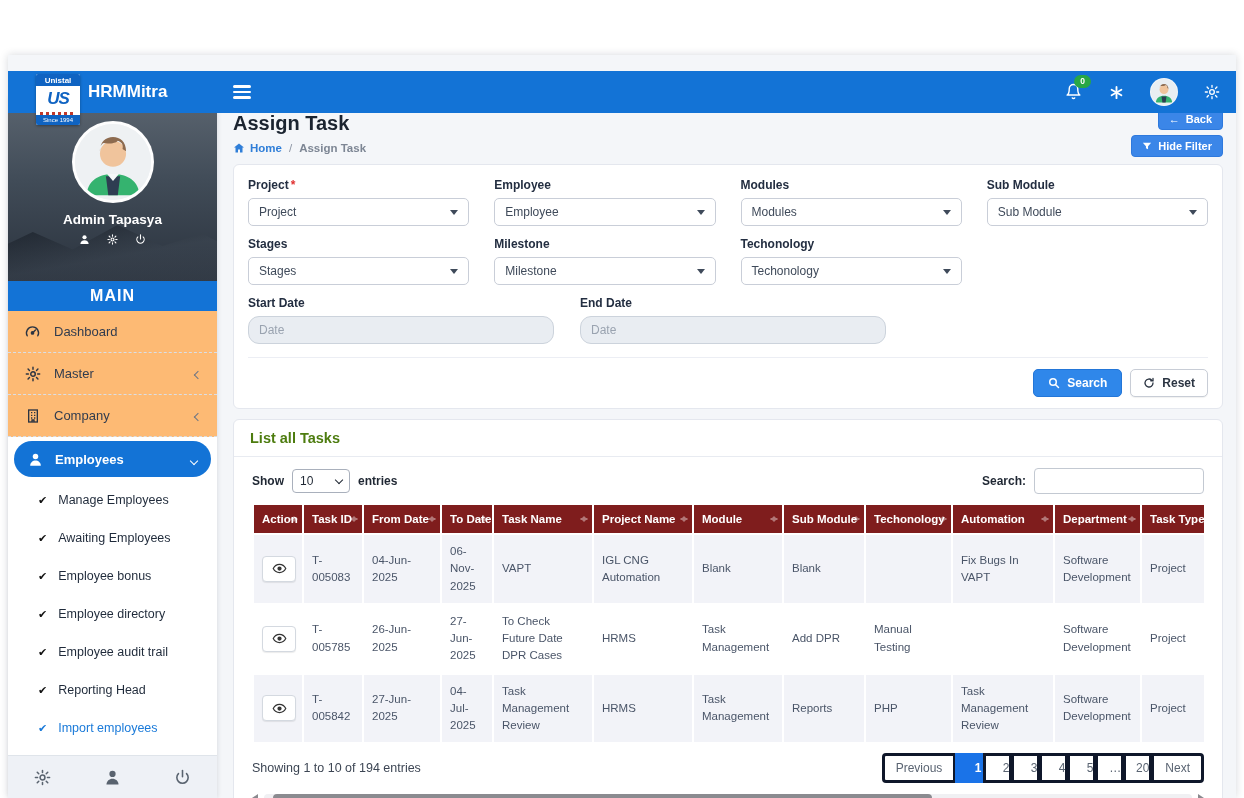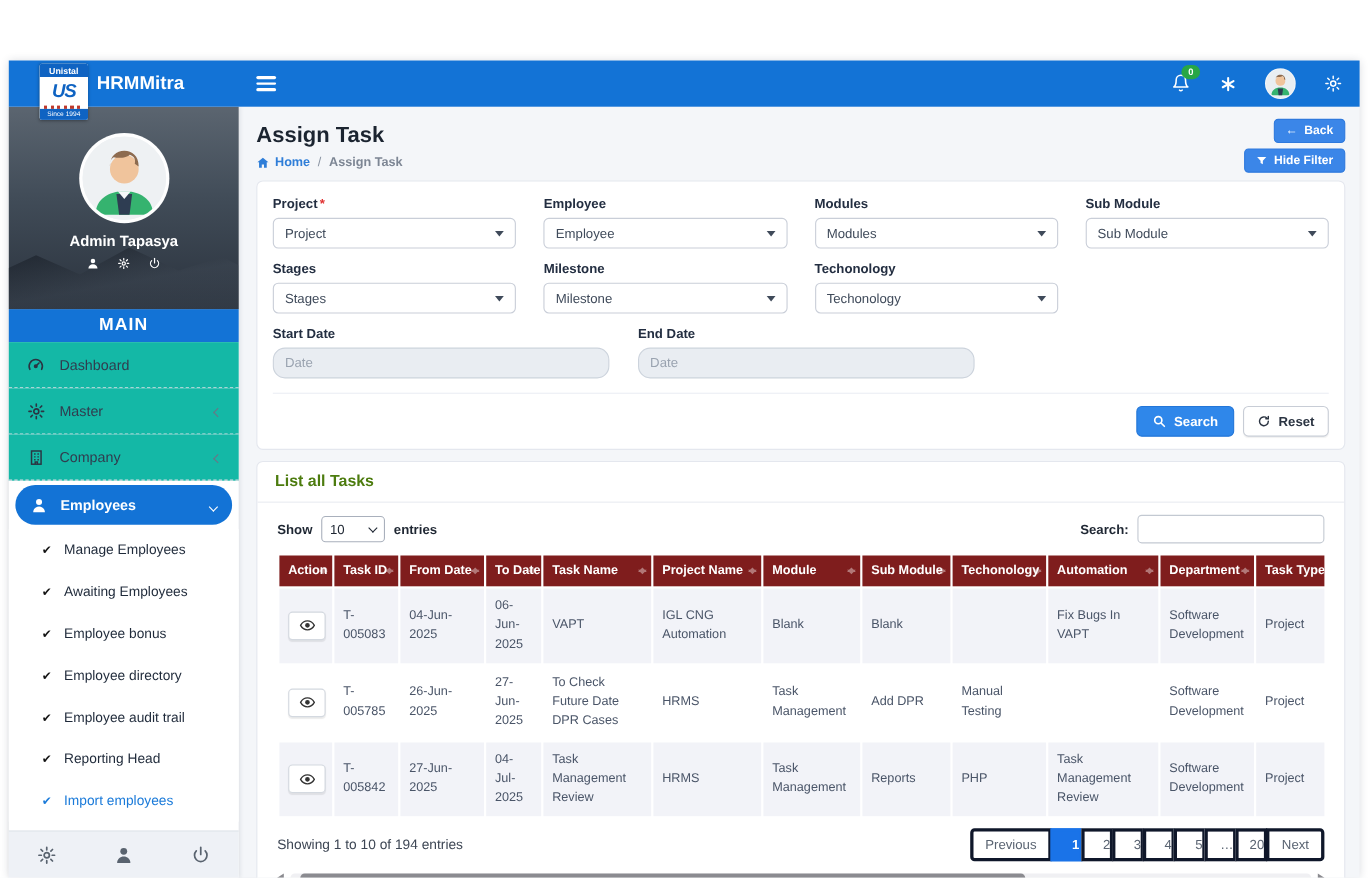--- a/index.html
+++ b/index.html
@@ -9,21 +9,21 @@
     font-family:"Liberation Sans", sans-serif;
     position:relative;
     overflow:hidden;
     color:#2e3a4e;
   }
   .app {
     position:absolute; left:8px; top:55px; width:1228px; height:743px;
     background:#f4f6f9; box-shadow:0 0 8px rgba(30,40,60,.18);
   }
   
-  .navbar { position:absolute; top:0; left:0; right:0; height:42px; background:#1373d6; z-index:6; }
+  .navbar { position:absolute; top:16px; left:0; right:0; height:42px; background:#1373d6; z-index:6; }
   .logo {
     position:absolute; left:28px; top:3px; width:44px; height:51px; background:#fff;
     border-radius:2px; overflow:hidden; display:flex; flex-direction:column; z-index:7;
     box-shadow:0 1px 3px rgba(0,0,0,.35);
   }
   .logo-top { background:#0f63c2; color:#fff; font-size:8px; font-weight:bold; text-align:center; padding:2px 0 1px; }
   .logo-mid { flex:1; color:#0f63c2; font-weight:bold; font-style:italic; font-size:17px; display:flex; align-items:center; justify-content:center; letter-spacing:-1px; }
   .logo-dots { height:3px; background:repeating-linear-gradient(90deg,#c0392b 0 3px,#fff 3px 6px); margin:0 4px; }
   .logo-bottom { background:#0f63c2; color:#fff; font-size:6px; text-align:center; padding:2px 0; }
   .brand { position:absolute; left:80px; top:0; height:42px; line-height:42px; color:#fff; font-size:17px; font-weight:bold; }
@@ -51,21 +51,21 @@
   }
   .profile-avatar {
     width:82px; height:82px; border-radius:50%; background:#eef1f3; margin:24px auto 0;
     border:3px solid rgba(255,255,255,.9); overflow:hidden; position:relative; z-index:2;
   }
   .profile-name { position:relative; z-index:2; margin-top:9px; font-size:13.5px; font-weight:bold; }
   .profile-icons { position:relative; z-index:2; margin-top:7px; display:flex; justify-content:center; gap:17px; }
   .main-banner { height:30px; background:#1373d6; color:#fff; font-size:16px; font-weight:bold; letter-spacing:1px; display:flex; align-items:center; justify-content:center; }
   .menu-item {
     height:42px; display:flex; align-items:center; gap:13px; padding:0 16px;
-    border-bottom:1px dashed #d9dee5; color:#313c4e; font-size:13px; cursor:pointer; background:#14b8a6;
+    border-bottom:1px dashed #d9dee5; color:#313c4e; font-size:13px; cursor:pointer; background:#fdba74;
   }
   .menu-item .mi-icon { color:#2b3442; width:17px; }
   .menu-item .chev-wrap { margin-left:auto; color:#6b7585; }
   .menu-pill {
     margin:4px 6px; height:36px; border-radius:20px; background:#1373d6; color:#fff;
     display:flex; align-items:center; gap:12px; padding:0 14px; font-size:13px; font-weight:bold; cursor:pointer;
   }
   .menu-pill .chev-wrap { margin-left:auto; color:#fff; }
   .submenu-item {
     height:38px; display:flex; align-items:center; gap:11px; padding:0 10px 0 30px;
@@ -528,21 +528,21 @@
               <td class="action-cell">
                   <button class="eye-btn">
                     <svg width="15" height="15" viewBox="0 0 24 24" fill="none" stroke="#333" stroke-width="2">
                       <path d="M2 12s3.5-6.5 10-6.5S22 12 22 12s-3.5 6.5-10 6.5S2 12 2 12z"></path>
                       <circle cx="12" cy="12" r="2.4" fill="#333"></circle>
                     </svg>
                   </button>
                 </td>
               <td>T-005083</td>
               <td>04-Jun-2025</td>
-              <td>06-Jun-2025</td>
+              <td>06-Nov-2025</td>
               <td>VAPT</td>
               <td>IGL CNG Automation</td>
               <td>Blank</td>
               <td>Blank</td>
               <td></td>
               <td>Fix Bugs In VAPT</td>
               <td>Software Development</td>
               <td>Project</td>
             </tr>
             <tr>

